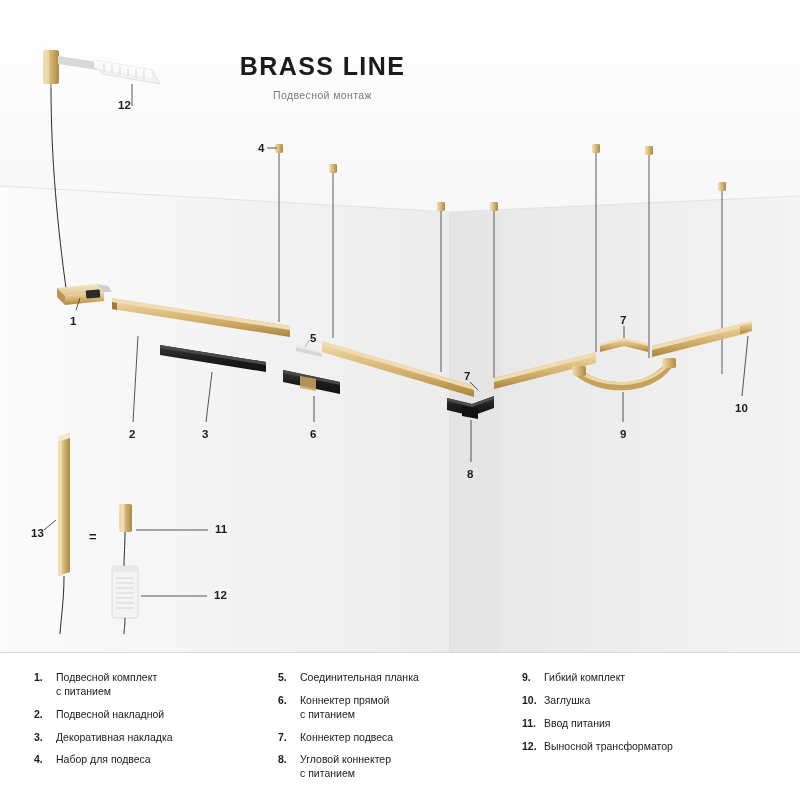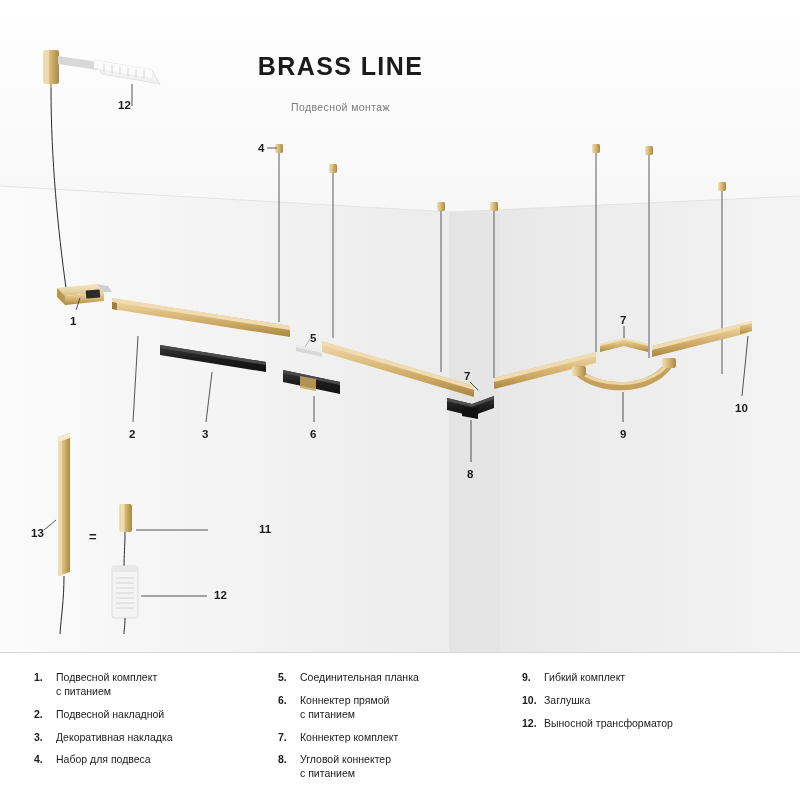--- a/index.html
+++ b/index.html
@@ -25,38 +25,38 @@
     width: 800px;
     height: 652px;
     overflow: hidden;
     background: #ffffff;
   }
   .scene svg { display: block; }
 
   
   .title-block {
     position: absolute;
-    left: 18px;
+    left: 0;
     top: 52px;
     width: 645px;
     text-align: center;
     pointer-events: none;
   }
   .title-main {
     font-size: 25px;
     font-weight: bold;
     letter-spacing: 1.4px;
     color: #1b1b1b;
     margin: 0;
   }
   .title-sub {
     font-size: 10.5px;
     color: #7b7b7b;
     letter-spacing: 0.4px;
-    margin-top: 20px;
+    margin-top: 8px;
     text-align: center;
   }
 
   
   .callout {
     position: absolute;
     font-size: 11.5px;
     font-weight: bold;
     color: #1b1b1b;
     line-height: 1;
@@ -328,21 +328,21 @@
   <div class="callout" style="left:310px; top:333px;">5</div>
   <div class="callout" style="left:620px; top:315px;">7</div>
   <div class="callout" style="left:464px; top:371px;">7</div>
   <div class="callout" style="left:129px; top:429px;">2</div>
   <div class="callout" style="left:202px; top:429px;">3</div>
   <div class="callout" style="left:310px; top:429px;">6</div>
   <div class="callout" style="left:620px; top:429px;">9</div>
   <div class="callout" style="left:735px; top:403px;">10</div>
   <div class="callout" style="left:467px; top:469px;">8</div>
   <div class="callout" style="left:31px; top:528px;">13</div>
-  <div class="callout" style="left:215px; top:524px;margin-left:44px;">11</div>
+  <div class="callout" style="left:215px; top:524px;">11</div>
   <div class="callout" style="left:214px; top:590px;">12</div>
   <div class="equals" style="left:89px; top:529px;">=</div>
 
   <div class="legend">
 
     <div class="legend-col">
       <div class="legend-item">
         <span class="legend-num">1.</span>
         <span class="legend-text">Подвесной комплект
 с питанием</span>
@@ -366,39 +366,43 @@
         <span class="legend-num">5.</span>
         <span class="legend-text">Соединительная планка</span>
       </div>
       <div class="legend-item">
         <span class="legend-num">6.</span>
         <span class="legend-text">Коннектер прямой
 с питанием</span>
       </div>
       <div class="legend-item">
         <span class="legend-num">7.</span>
-        <span class="legend-text">Коннектер комплект</span>
+        <span class="legend-text">Коннектер подвеса</span>
       </div>
       <div class="legend-item">
         <span class="legend-num">8.</span>
         <span class="legend-text">Угловой коннектер
 с питанием</span>
       </div>
     </div>
 
     <div class="legend-col">
       <div class="legend-item">
         <span class="legend-num">9.</span>
         <span class="legend-text">Гибкий комплект</span>
       </div>
       <div class="legend-item">
         <span class="legend-num">10.</span>
         <span class="legend-text">Заглушка</span>
       </div>
       <div class="legend-item">
+        <span class="legend-num">11.</span>
+        <span class="legend-text">Ввод питания</span>
+      </div>
+      <div class="legend-item">
         <span class="legend-num">12.</span>
         <span class="legend-text">Выносной трансформатор</span>
       </div>
     </div>
 
   </div>
 
 </div>
 
 </body></html>

